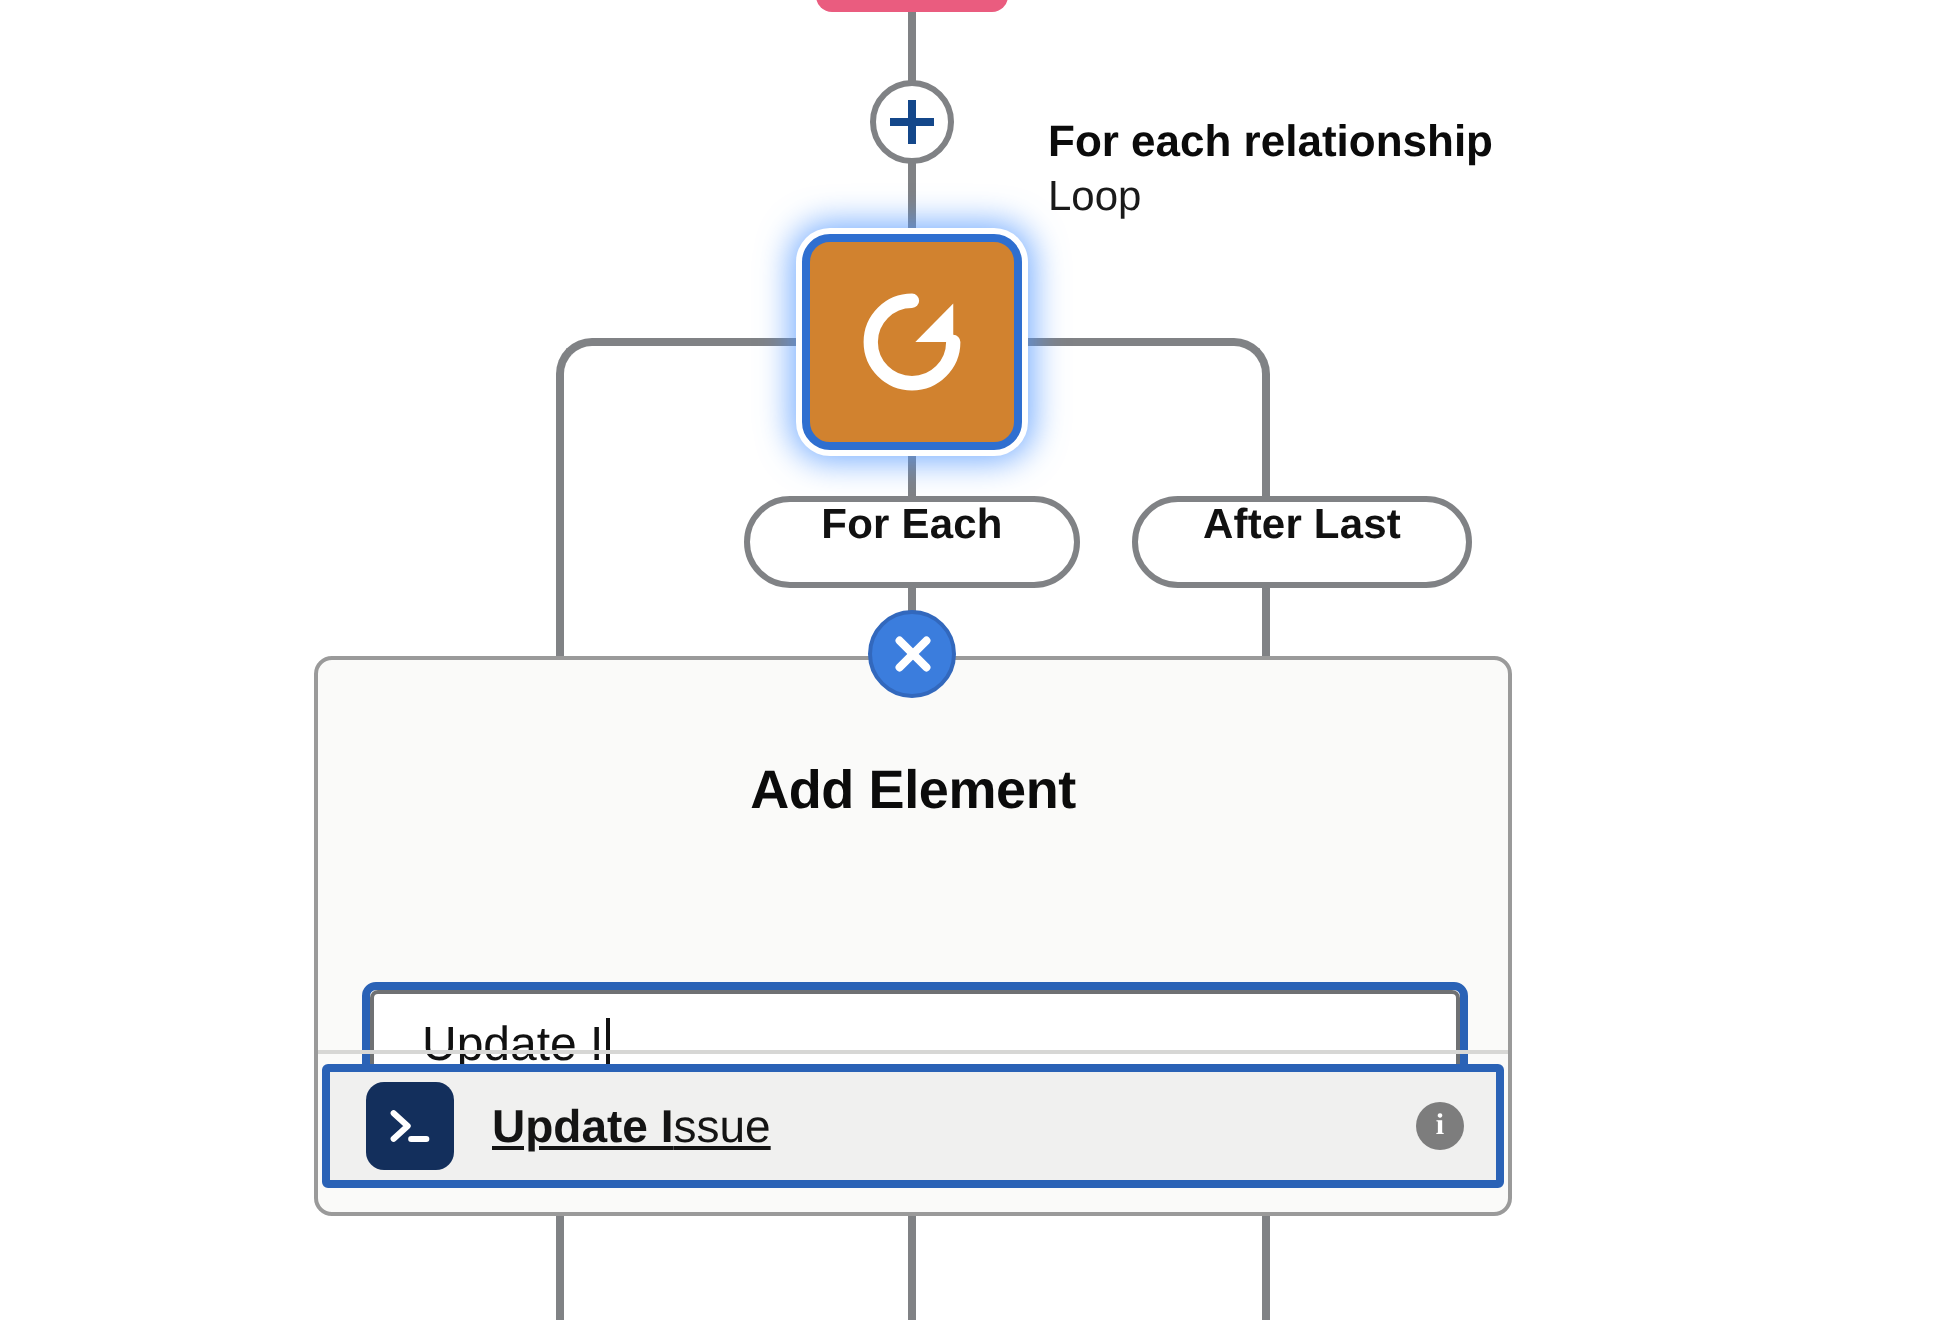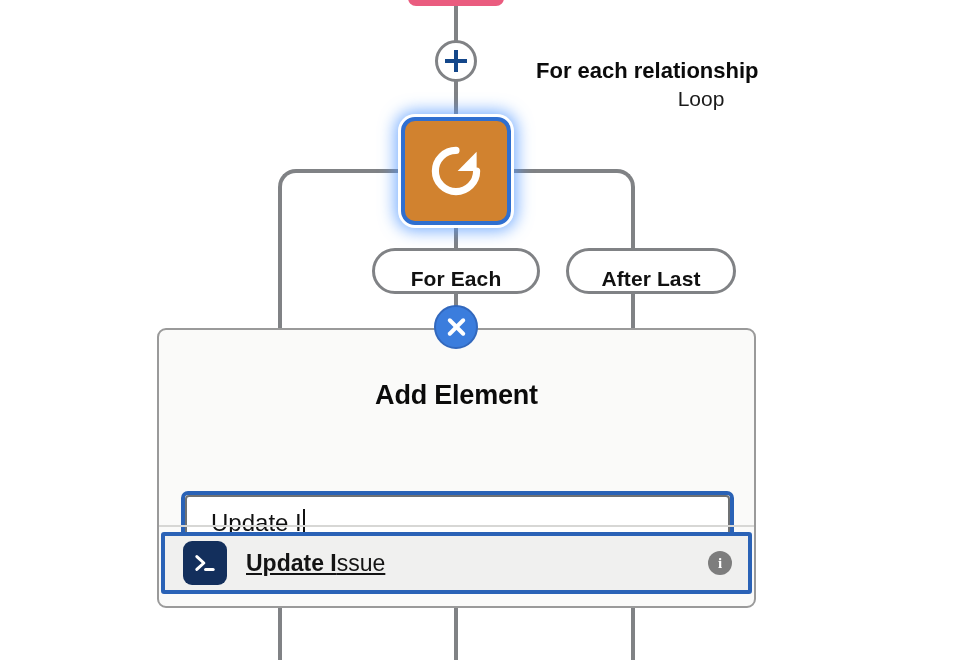--- a/index.html
+++ b/index.html
@@ -103,50 +103,49 @@
   .loop-node svg { display: block; }
 
   
   .pill {
     position: absolute;
     height: 46px;
     border: 3px solid #808285;
     border-radius: 23px;
     background: #ffffff;
     display: flex;
-    align-items: flex-end;
+    align-items: flex-start;
     justify-content: center;
     font-size: 21px;
     font-weight: bold;
     color: #111111;
     letter-spacing: 0.1px;
   }
   #pill-foreach { left: 372px; top: 248px; width: 168px; }
   #pill-afterlast { left: 566px; top: 248px; width: 170px; }
 
   
   .node-caption {
     position: absolute;
-    left: 536px;
+    left: 524px;
     top: 57px;
     width: 330px;
   }
   .node-caption .title {
     font-size: 22px;
     font-weight: bold;
     color: #0b0b0b;
     line-height: 28px;
     white-space: nowrap;
   }
   .node-caption .subtitle {
     font-size: 21px;
     font-weight: normal;
     color: #1a1a1a;
     line-height: 28px;
-    text-align: center;
   }
 
   
   .panel {
     position: absolute;
     left: 157px;
     top: 328px;
     width: 599px;
     height: 280px;
     background: #fafaf9;

